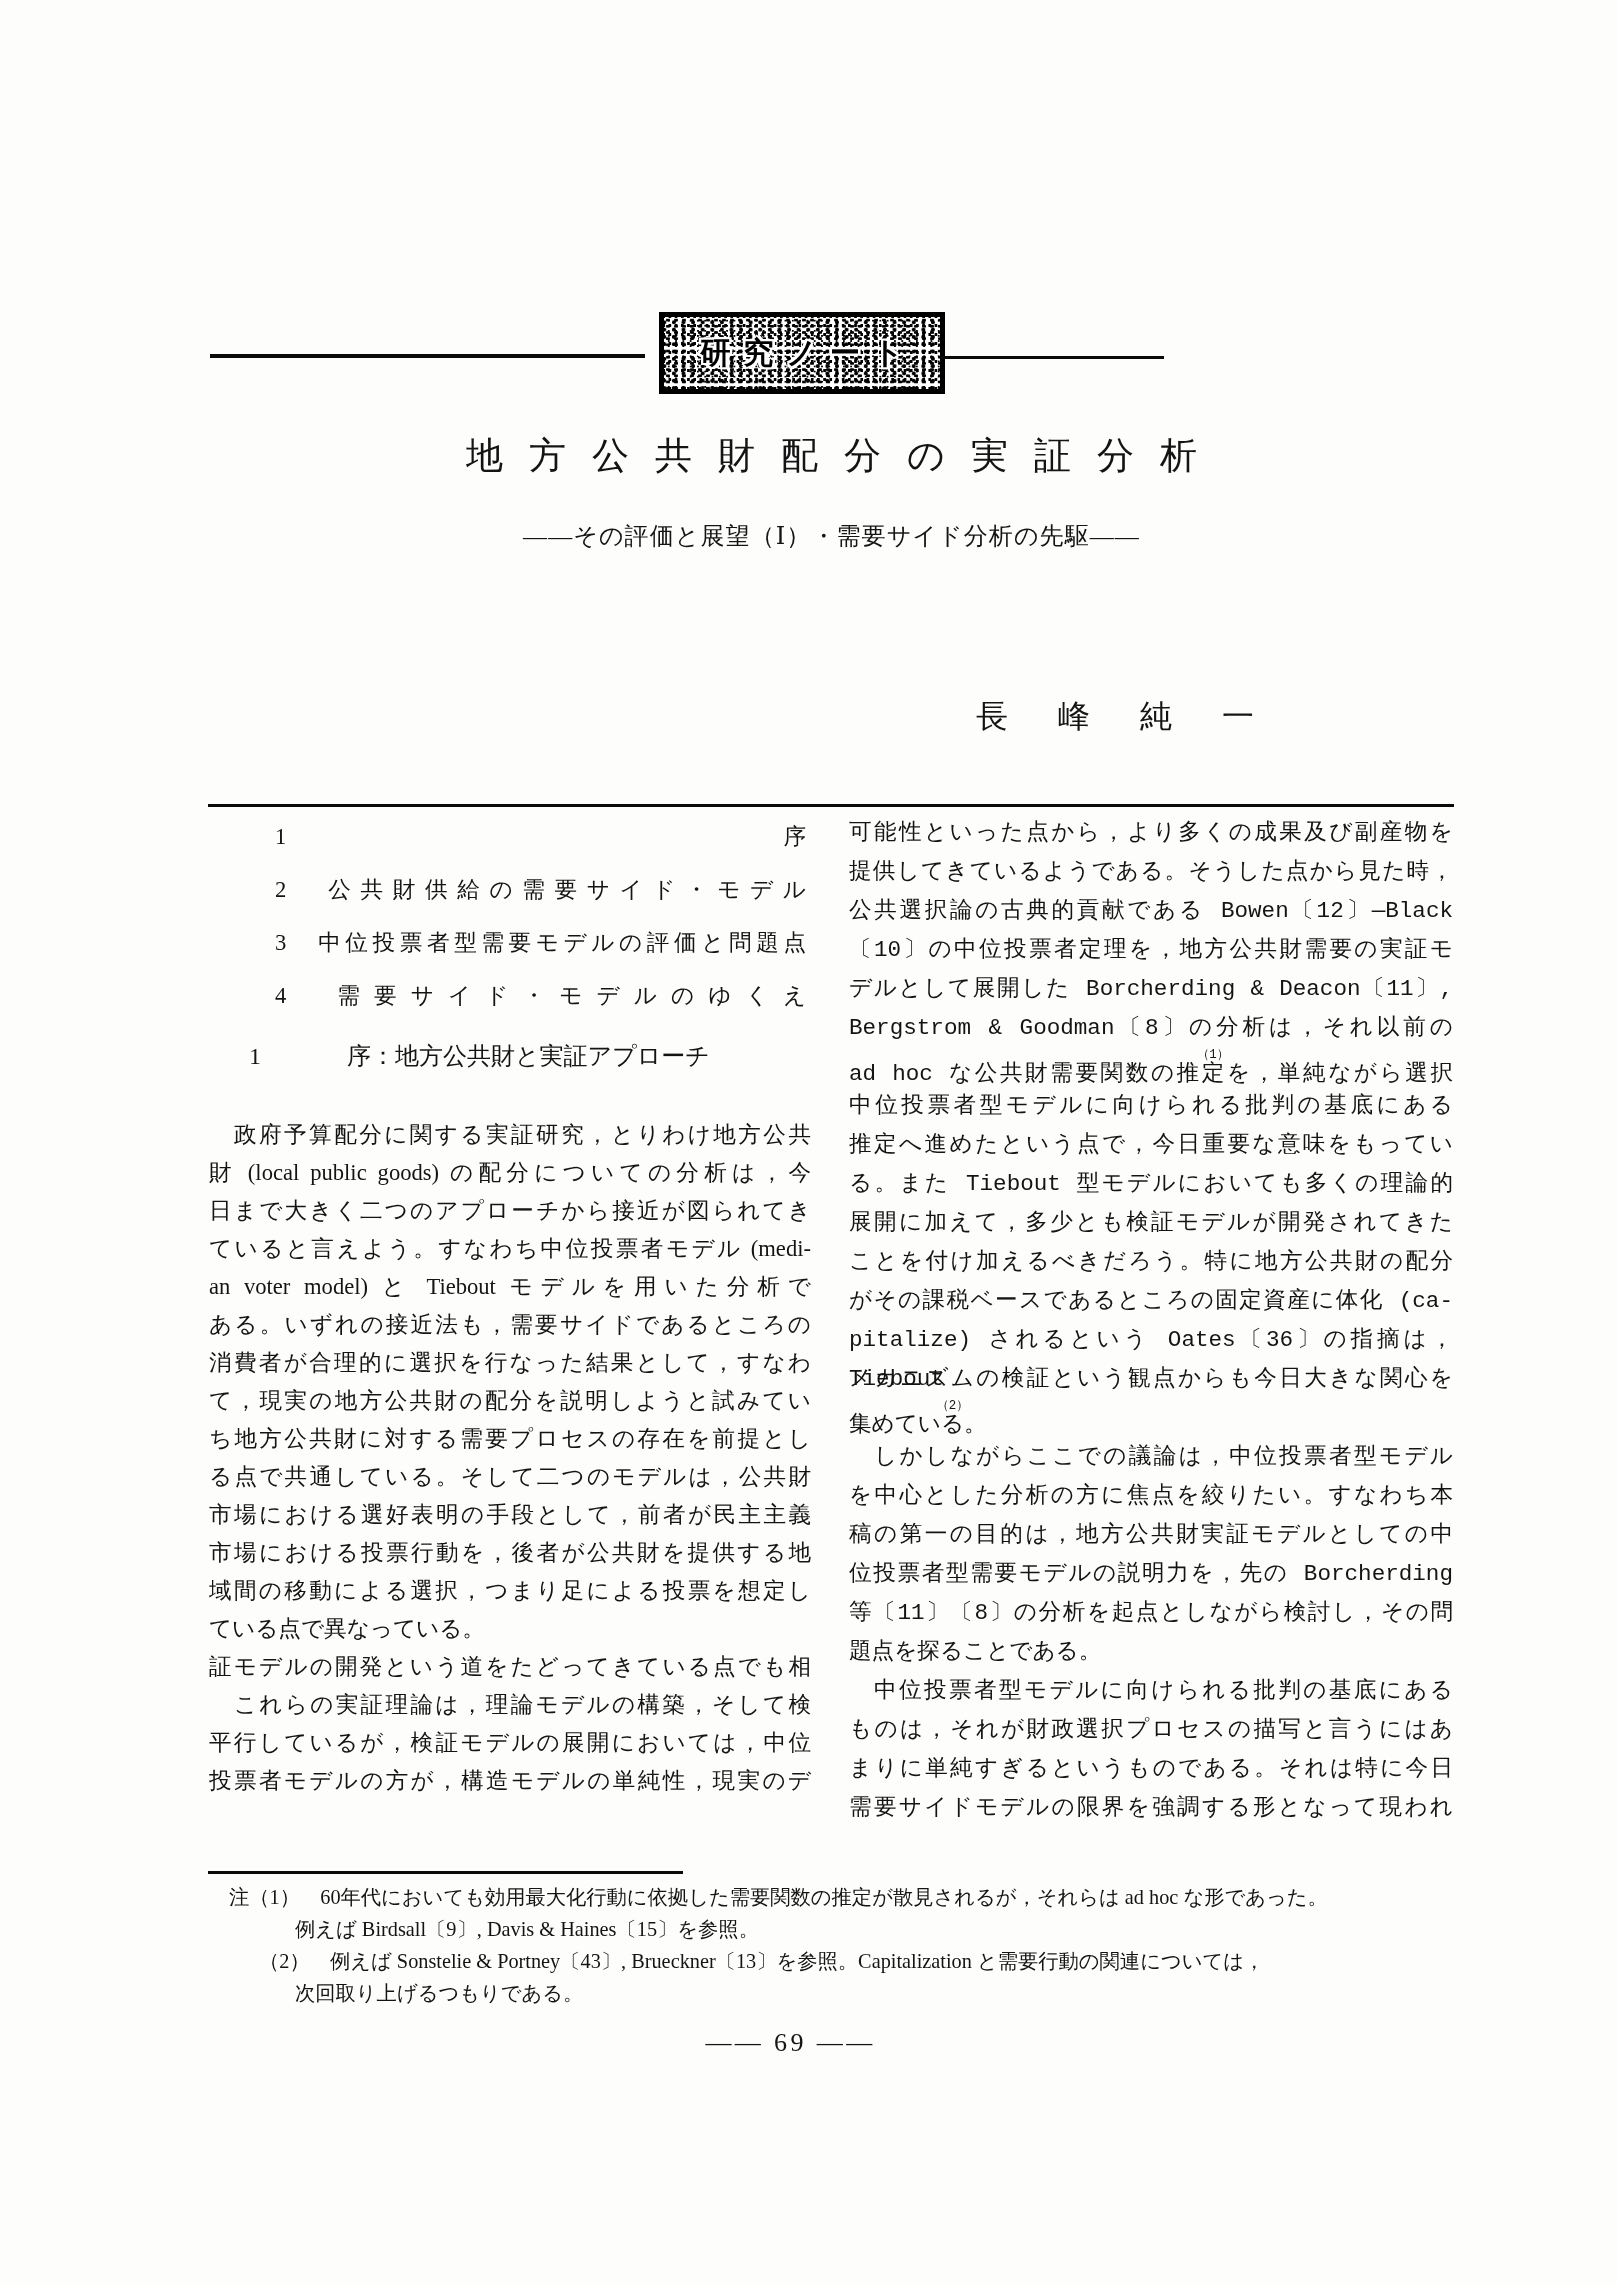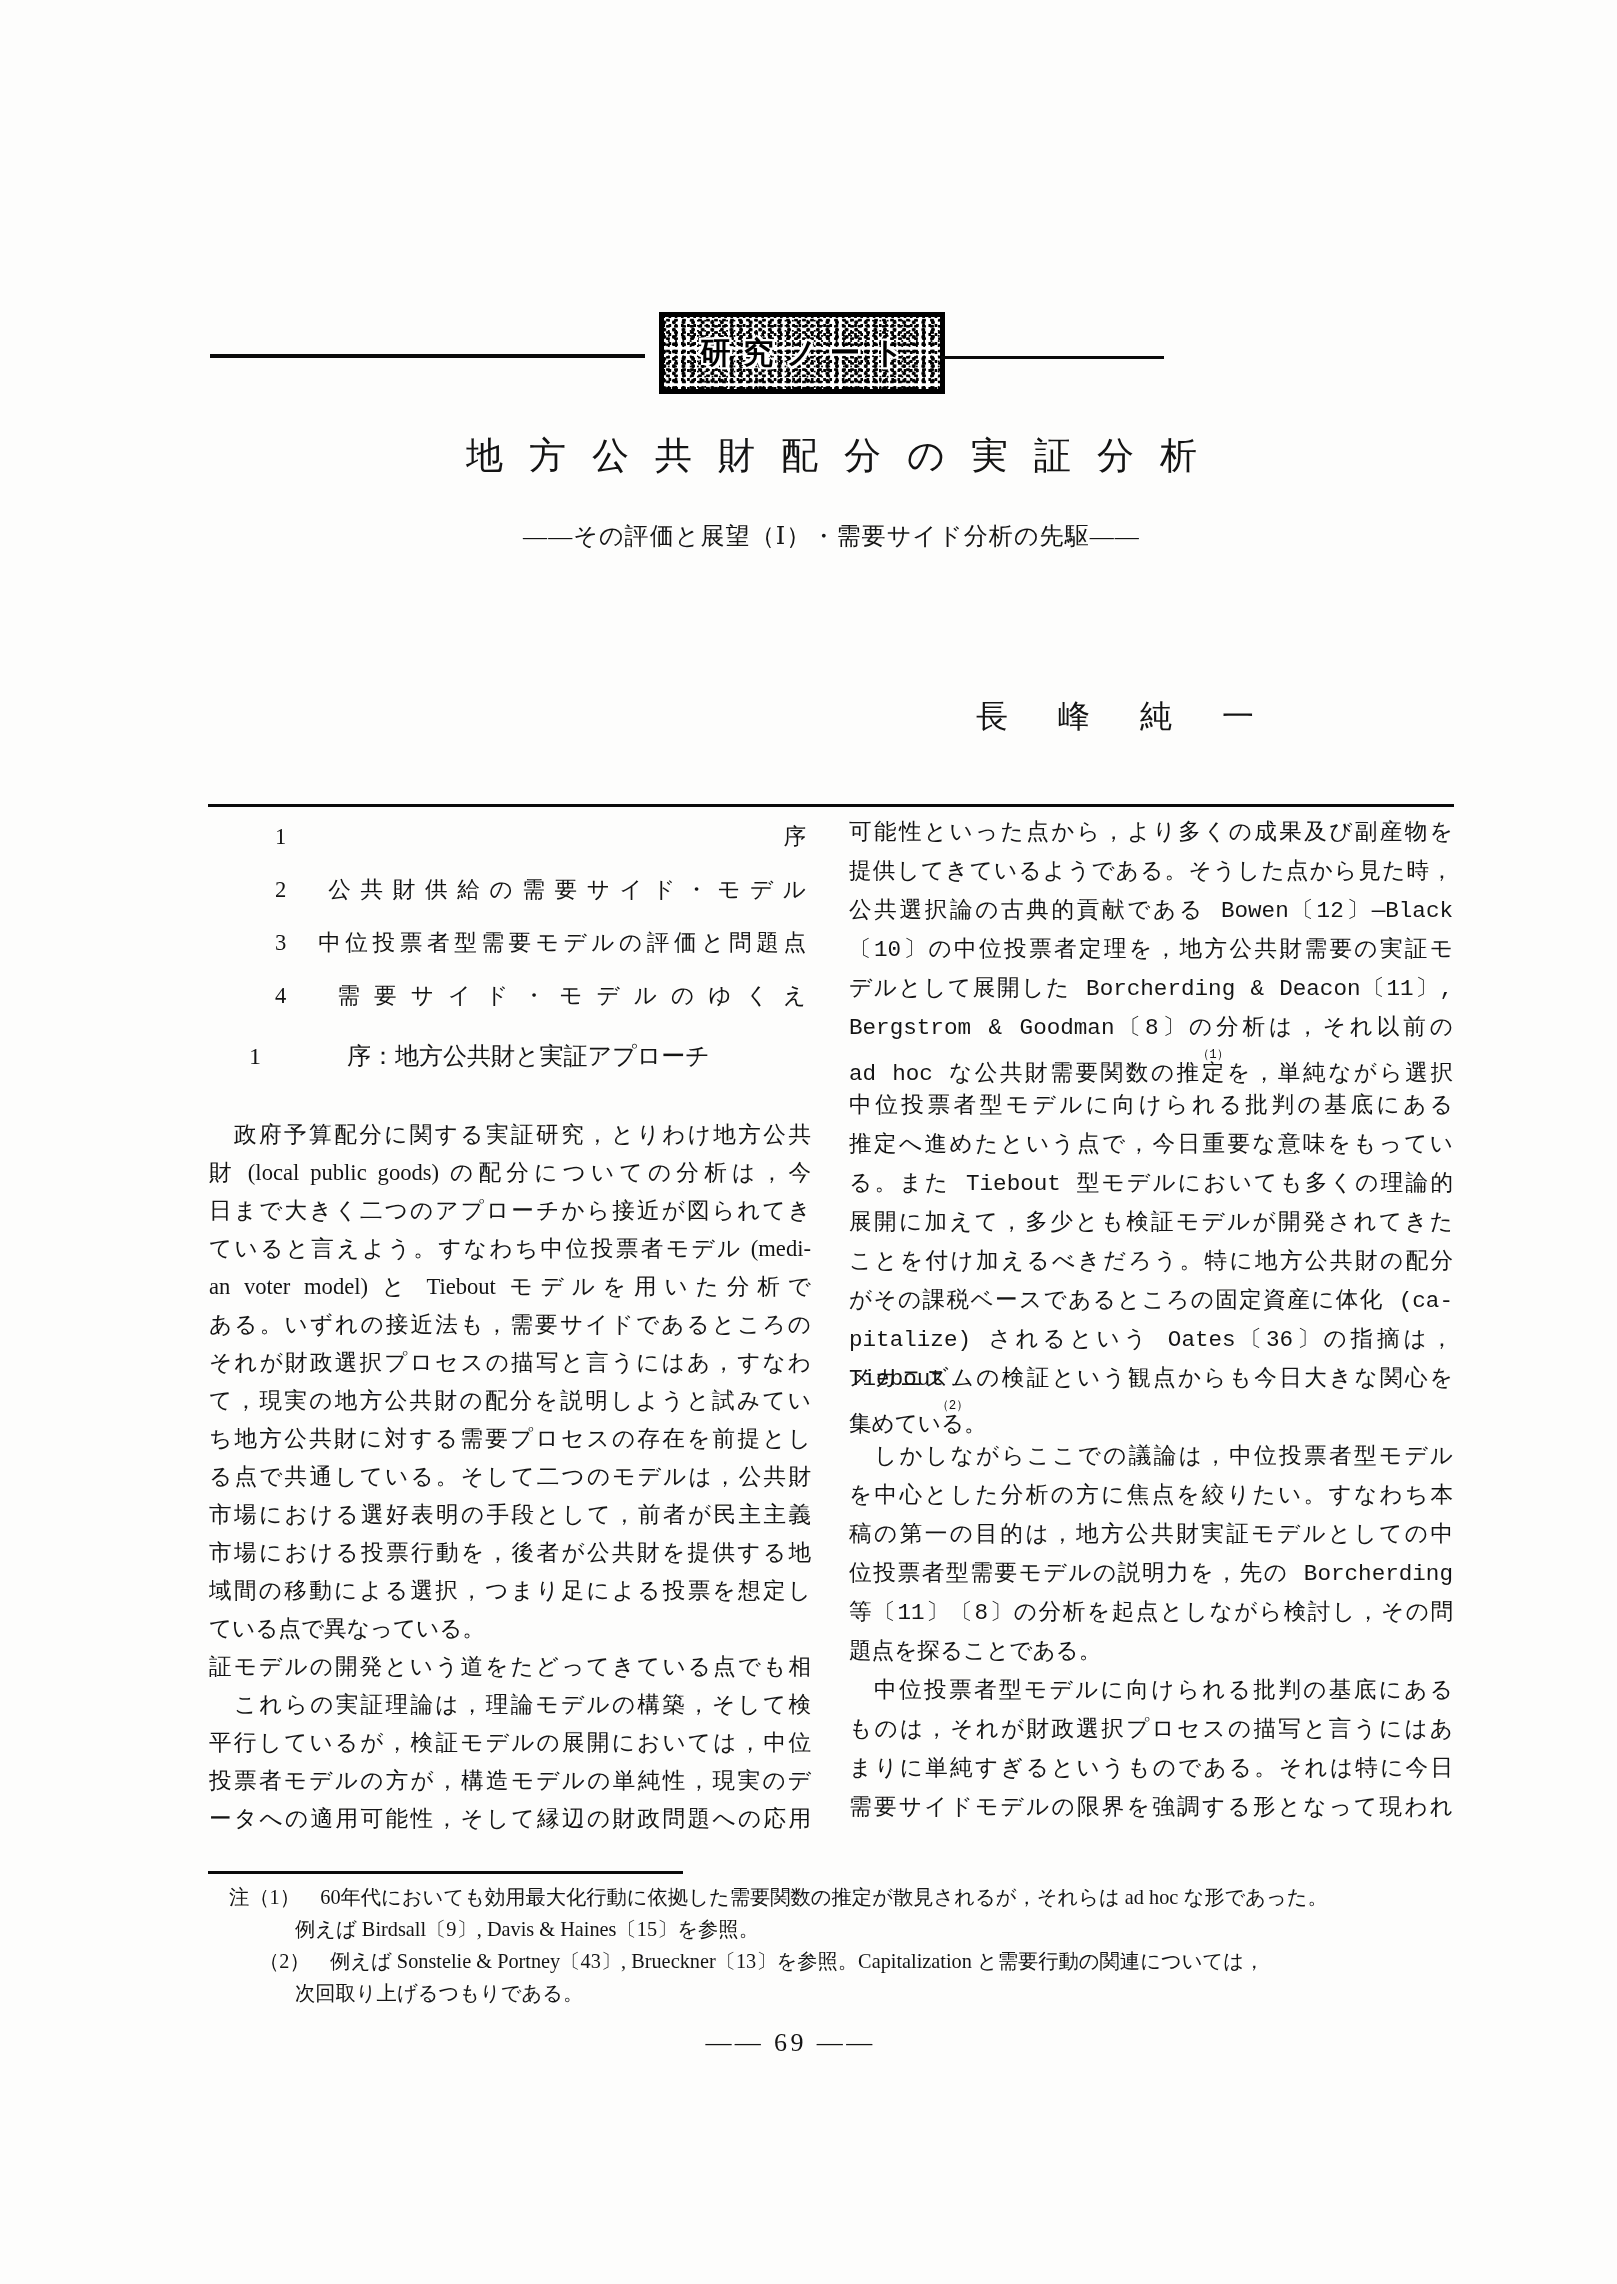--- a/index.html
+++ b/index.html
@@ -131,33 +131,32 @@
     <span class="sec-num">1</span><span class="sec-title">序：地方公共財と実証アプローチ</span>
   </div>
 
   <div class="abs col col-left">
       <div class="body-line">　政府予算配分に関する実証研究，とりわけ地方公共</div>
       <div class="body-line">財 (local public goods) の配分についての分析は，今</div>
       <div class="body-line">日まで大きく二つのアプローチから接近が図られてき</div>
       <div class="body-line">ていると言えよう。すなわち中位投票者モデル (medi-</div>
       <div class="body-line">an voter model) と Tiebout モデルを用いた分析で</div>
       <div class="body-line">ある。いずれの接近法も，需要サイドであるところの</div>
-      <div class="body-line">それが財政選択プロセスの描写と言うにはあ，すなわ</div>
+      <div class="body-line">消費者が合理的に選択を行なった結果として，すなわ</div>
       <div class="body-line">て，現実の地方公共財の配分を説明しようと試みてい</div>
       <div class="body-line">ち地方公共財に対する需要プロセスの存在を前提とし</div>
       <div class="body-line">る点で共通している。そして二つのモデルは，公共財</div>
       <div class="body-line">市場における選好表明の手段として，前者が民主主義</div>
       <div class="body-line">市場における投票行動を，後者が公共財を提供する地</div>
       <div class="body-line">域間の移動による選択，つまり足による投票を想定し</div>
       <div class="body-line short">ている点で異なっている。</div>
       <div class="body-line">証モデルの開発という道をたどってきている点でも相</div>
       <div class="body-line">　これらの実証理論は，理論モデルの構築，そして検</div>
       <div class="body-line">平行しているが，検証モデルの展開においては，中位</div>
       <div class="body-line">投票者モデルの方が，構造モデルの単純性，現実のデ</div>
-      <div class="body-line">ータへの適用可能性，そして縁辺の財政問題への応用</div>
     </div>
 
   <div class="abs col col-right">
       <div class="body-line">可能性といった点から，より多くの成果及び副産物を</div>
       <div class="body-line">提供してきているようである。そうした点から見た時，</div>
       <div class="body-line">公共選択論の古典的貢献である Bowen〔12〕—Black</div>
       <div class="body-line">〔10〕の中位投票者定理を，地方公共財需要の実証モ</div>
       <div class="body-line">デルとして展開した Borcherding &amp; Deacon〔11〕,</div>
       <div class="body-line">Bergstrom &amp; Goodman〔8〕の分析は，それ以前の</div>
       <div class="body-line">ad hoc な公共財需要関数の推<ruby>定<rt>（1）</rt></ruby>を，単純ながら選択</div>

